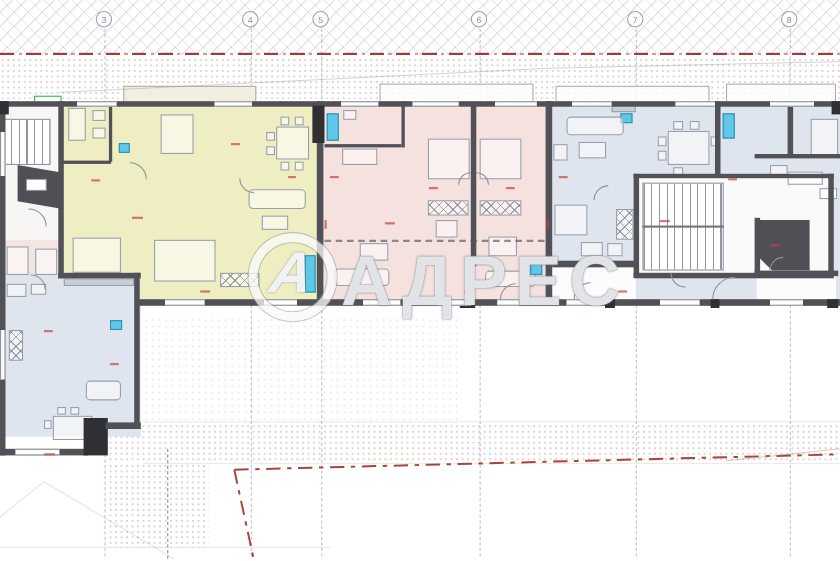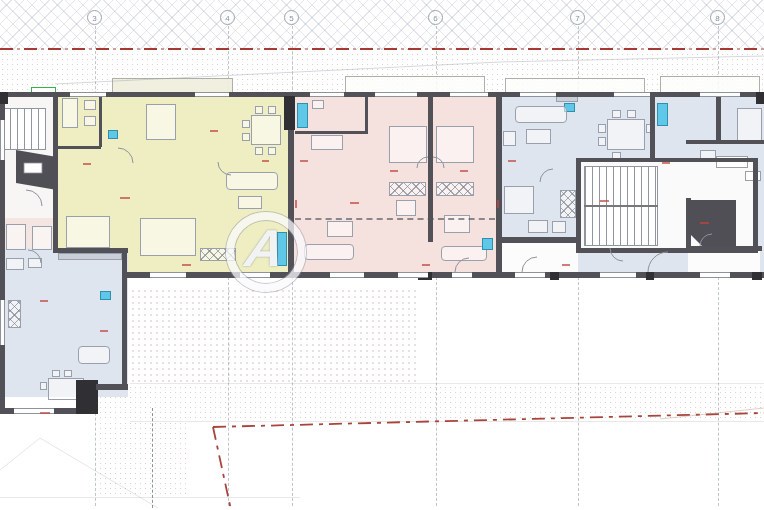--- a/index.html
+++ b/index.html
@@ -253,15 +253,16 @@
   <div class="a dim" style="left:562px;top:264px;width:8px;height:2px;"></div>
   <div class="a dim" style="left:40px;top:300px;width:8px;height:2px;"></div>
   <div class="a dim" style="left:100px;top:330px;width:8px;height:2px;"></div>
   <div class="a dim" style="left:40px;top:412px;width:10px;height:2px;"></div>
   <div class="a dim" style="left:295px;top:200px;width:2px;height:8px;"></div>
   <div class="a dim" style="left:497px;top:200px;width:2px;height:8px;"></div>
 
   <div id="wm" class="a" style="left:222px;top:204px;width:340px;height:100px;">
     <div class="a ring" style="left:4px;top:8px;"></div>
     <div class="a logoA" style="left:24px;top:14px;transform:skewX(-8deg);">А</div>
+    <div class="a word" style="left:88px;top:14px;">АДРЕС</div>
   </div>
 
 </div>
 
 </body></html>

